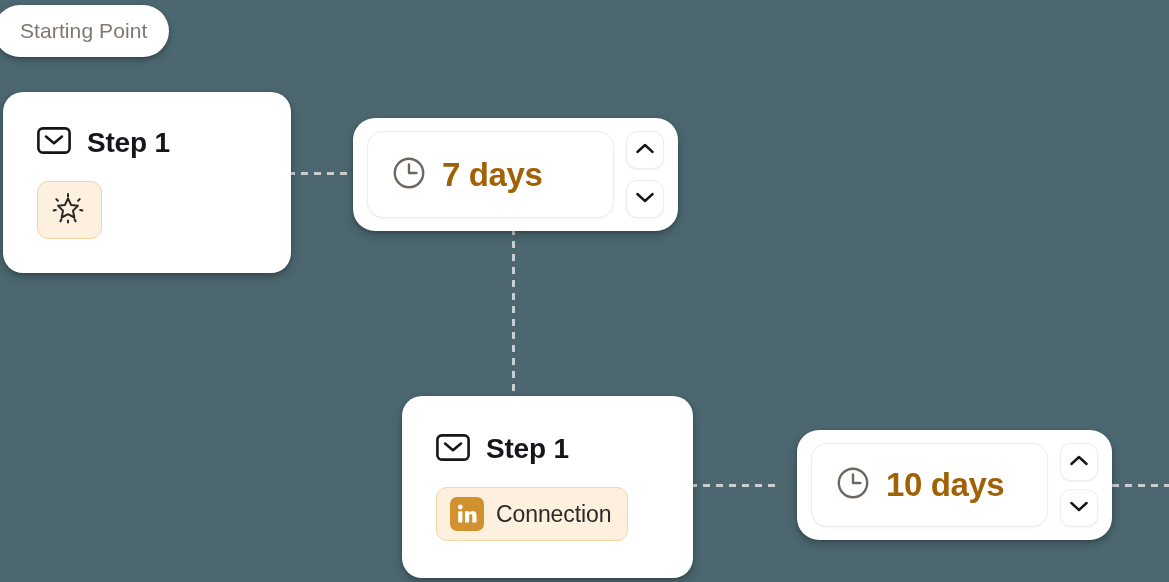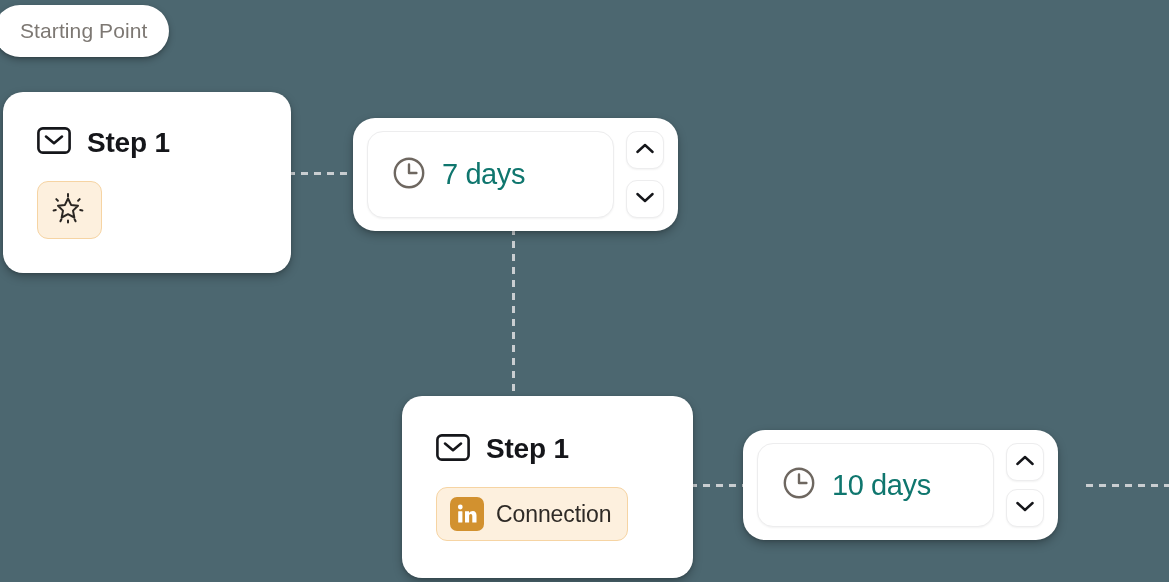--- a/index.html
+++ b/index.html
@@ -137,23 +137,23 @@
     border: 1.5px solid #ededee;
     border-radius: 16px;
     display: flex;
     align-items: center;
     gap: 16px;
     padding: 0 24px;
     box-sizing: border-box;
     box-shadow: 0 1px 2px rgba(0,0,0,0.05);
   }
   .delay-value {
-    font-size: 29px;
-    font-weight: normal;
-    color: #0f766e;
+    font-size: 33px;
+    font-weight: bold;
+    color: #a16207;
     letter-spacing: -0.4px;
     white-space: nowrap;
   }
   .clock-icon { flex: 0 0 auto; display: block; }
   .stepper {
     flex: 0 0 auto;
     display: flex;
     flex-direction: column;
     justify-content: space-between;
     height: 100%;
@@ -251,21 +251,21 @@
         <svg width="22" height="22" viewBox="0 0 22 22" fill="none">
           <circle cx="4.3" cy="4.0" r="2.4" fill="#ffffff"></circle>
           <rect x="2.2" y="8.2" width="4.2" height="11.4" rx="0.5" fill="#ffffff"></rect>
           <path d="M9.0 8.2 H13.0 V10.0 C13.8 8.6 15.3 7.9 16.9 7.9 C19.2 7.9 20.5 9.5 20.5 12.3 V19.6 H16.3 V13.1 C16.3 11.7 15.8 10.9 14.7 10.9 C13.6 10.9 13.1 11.7 13.1 13.1 V19.6 H9.0 Z" fill="#ffffff"></path>
         </svg>
       </span>
       <span class="badge-label">Connection</span>
     </div>
   </div>
 
-  <div class="delay-node" style="left:743px; top:430px; width:315px; height:110px;text-align:right;">
+  <div class="delay-node" style="left:797px; top:430px; width:315px; height:110px;text-align:right;">
     <div class="delay-field">
       <span class="clock-icon">
         <svg width="34" height="34" viewBox="0 0 34 34" fill="none">
           <circle cx="17" cy="17" r="14.2" stroke="#6e6760" stroke-width="2.4"></circle>
           <path d="M17 8.4 V17 H24.4" stroke="#6e6760" stroke-width="2.4" stroke-linecap="round" stroke-linejoin="round"></path>
         </svg>
       </span>
       <span class="delay-value">10 days</span>
     </div>
     <div class="stepper">

